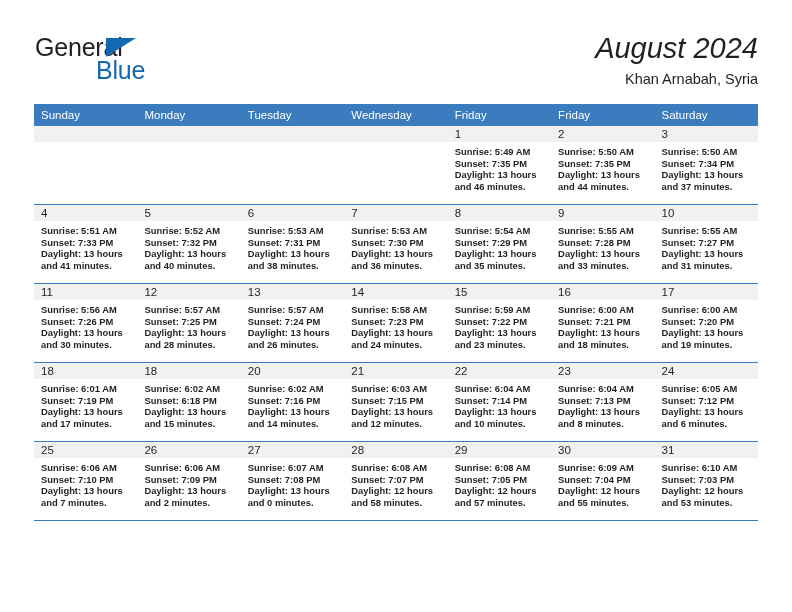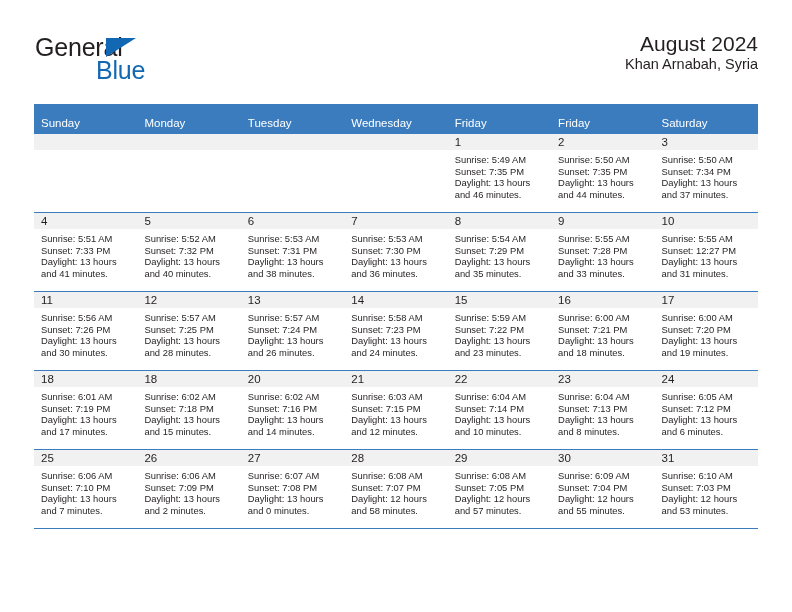--- a/index.html
+++ b/index.html
@@ -64,48 +64,50 @@
     color: #1268b3;
     line-height: 1;
   }
   .title-block {
     position: absolute;
     right: 0;
     top: 0;
     text-align: right;
   }
   .cal-title {
-    font-size: 21px;
+    font-size: 29px;
     color: #231f20;
     line-height: 1.15;
     white-space: nowrap;
+    font-style: italic;
   }
   .cal-subtitle {
     font-size: 14.5px;
     color: #231f20;
+    margin-top: 6px;
     line-height: 1.15;
     white-space: nowrap;
   }
 
   
   .calendar {
     position: absolute;
     left: 34px;
     top: 104px;
     width: 724px;
     border-collapse: collapse;
     table-layout: fixed;
   }
   .calendar th {
     background: #3a7cbe;
     color: #ffffff;
     font-size: 11.5px;
     font-weight: normal;
     text-align: left;
-    padding: 13px 0 5px 7px;
+    padding: 5px 0 5px 7px;
     height: 11px;
     border: none;
   }
   .calendar td {
     vertical-align: top;
     padding: 0;
     border: none;
     border-bottom: 1px solid #3a7cbe;
     height: 78px;
     overflow: hidden;
@@ -122,20 +124,21 @@
     color: #231f20;
   }
   .daynum-band.empty {
     color: transparent;
   }
   .cell-body {
     padding: 4px 6px 0 7px;
     font-size: 9.4px;
     line-height: 11.7px;
     color: #231f20;
+    font-weight: bold;
   }
   .cell-body div {
     white-space: nowrap;
   }
   td.blank .cell-body { visibility: hidden; }
 </style>
 </head>
 <body>
 
 <div class="page">
@@ -294,21 +297,21 @@
               <div>Sunrise: 5:55 AM</div>
               <div>Sunset: 7:28 PM</div>
               <div>Daylight: 13 hours</div>
               <div>and 33 minutes.</div>
             </div>
           </td>
           <td>
             <div class="daynum-band">10</div>
             <div class="cell-body">
               <div>Sunrise: 5:55 AM</div>
-              <div>Sunset: 12:27 PM</div>
+              <div>Sunset: 7:27 PM</div>
               <div>Daylight: 13 hours</div>
               <div>and 31 minutes.</div>
             </div>
           </td>
         </tr>
         <tr class="week-row">
           <td>
             <div class="daynum-band">11</div>
             <div class="cell-body">
               <div>Sunrise: 5:56 AM</div>
@@ -379,21 +382,21 @@
               <div>Sunrise: 6:01 AM</div>
               <div>Sunset: 7:19 PM</div>
               <div>Daylight: 13 hours</div>
               <div>and 17 minutes.</div>
             </div>
           </td>
           <td>
             <div class="daynum-band">18</div>
             <div class="cell-body">
               <div>Sunrise: 6:02 AM</div>
-              <div>Sunset: 7:18 PM</div>
+              <div>Sunset: 6:18 PM</div>
               <div>Daylight: 13 hours</div>
               <div>and 15 minutes.</div>
             </div>
           </td>
           <td>
             <div class="daynum-band">20</div>
             <div class="cell-body">
               <div>Sunrise: 6:02 AM</div>
               <div>Sunset: 7:16 PM</div>
               <div>Daylight: 13 hours</div>

